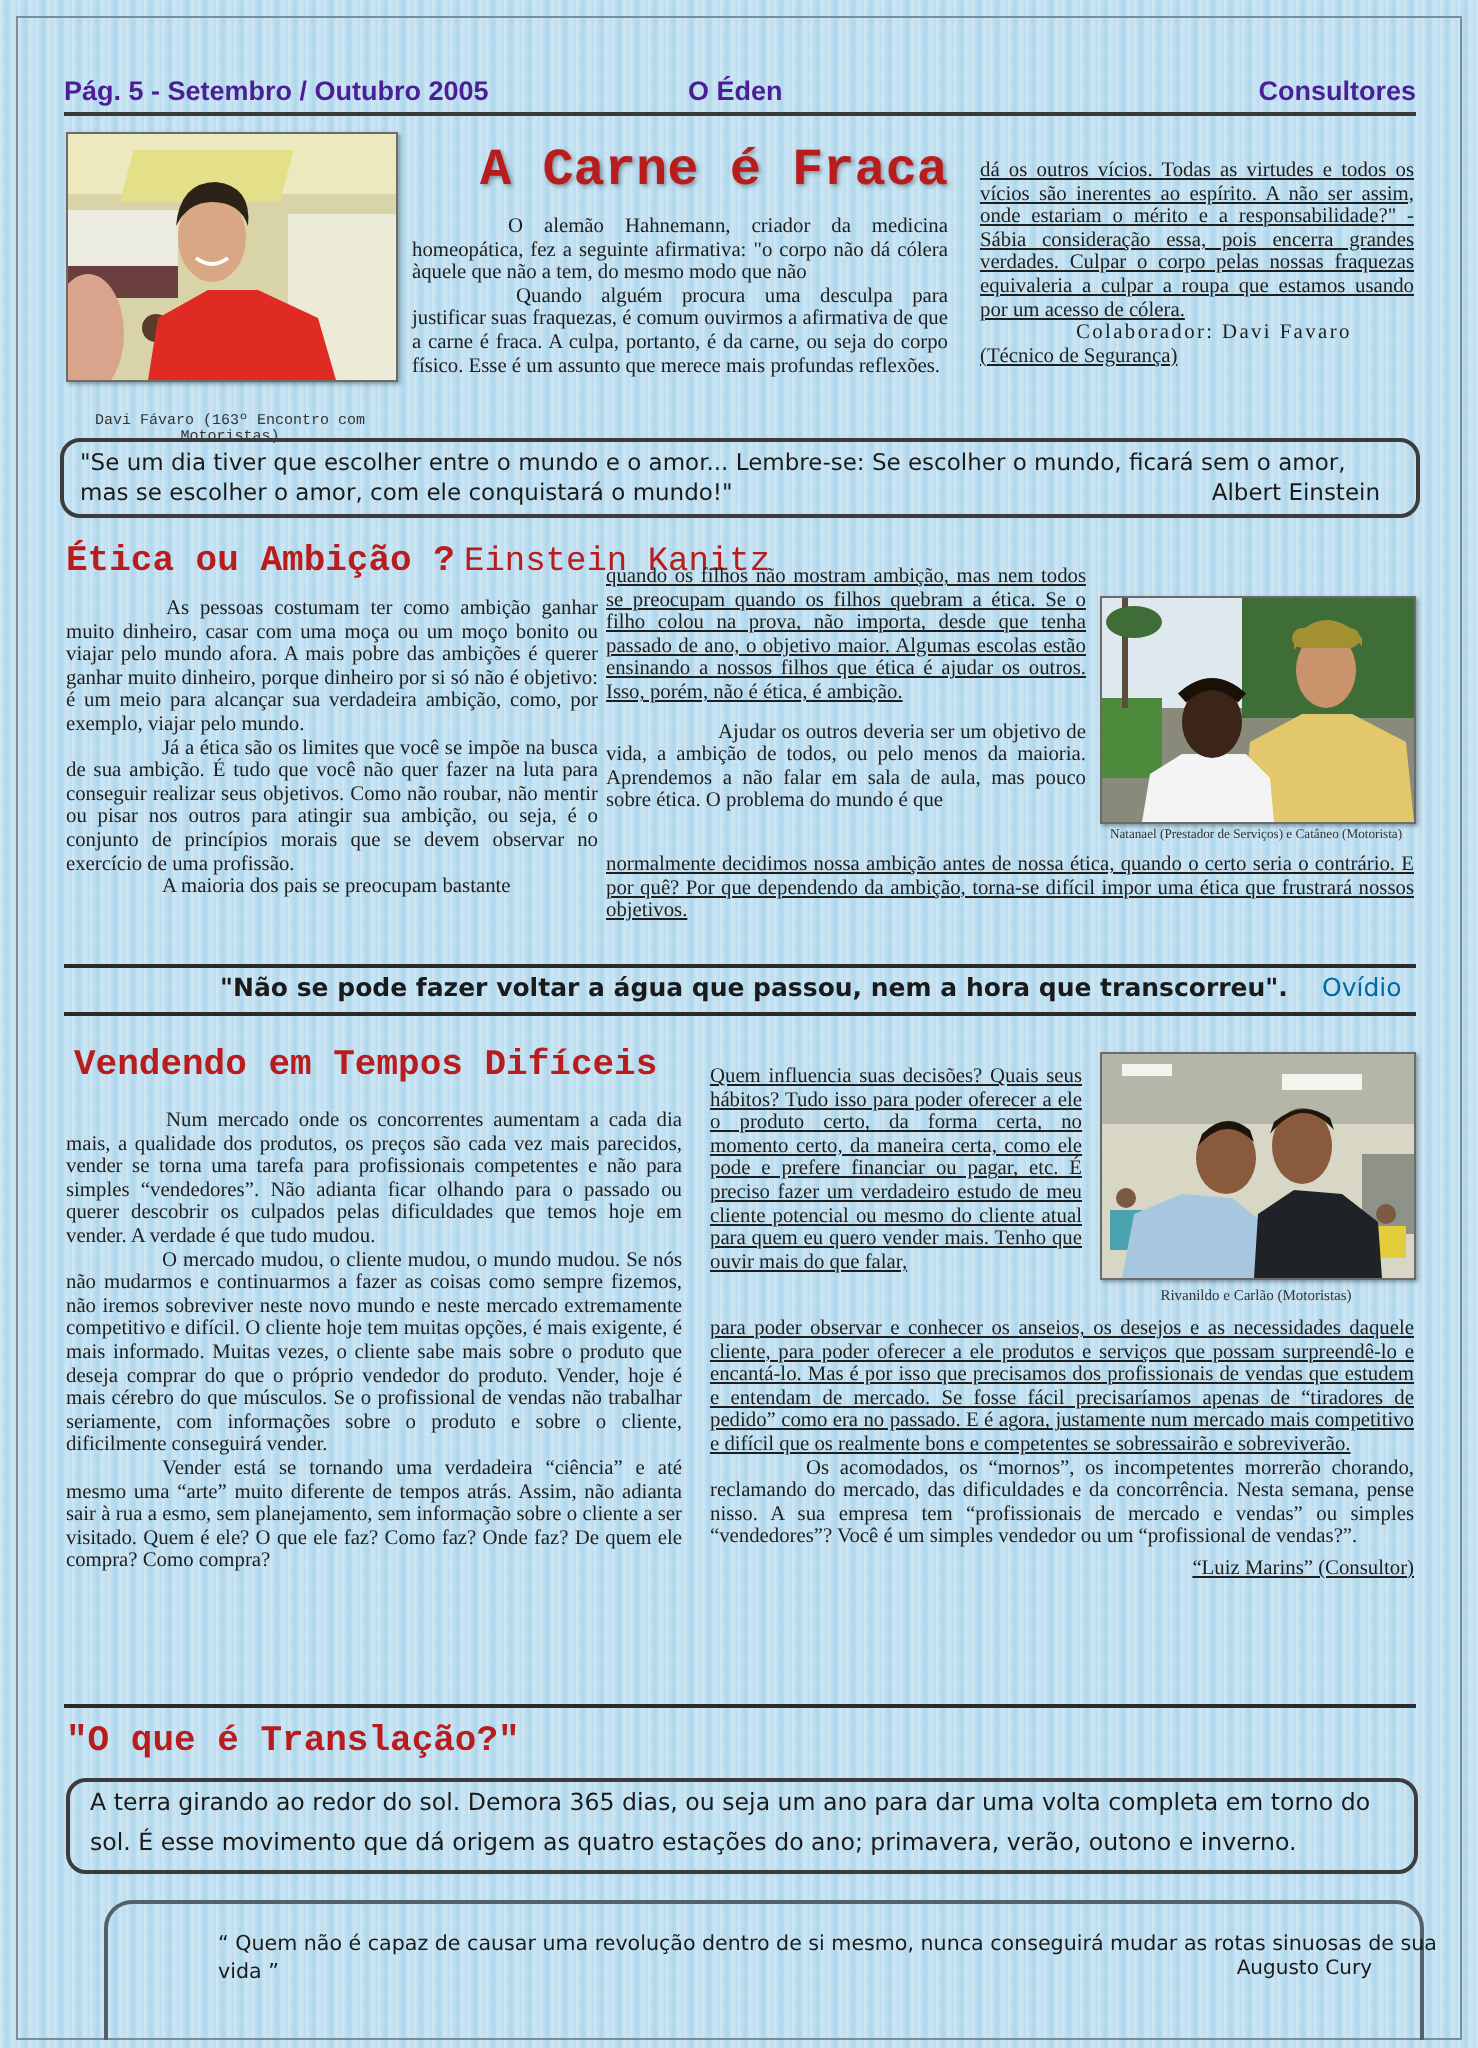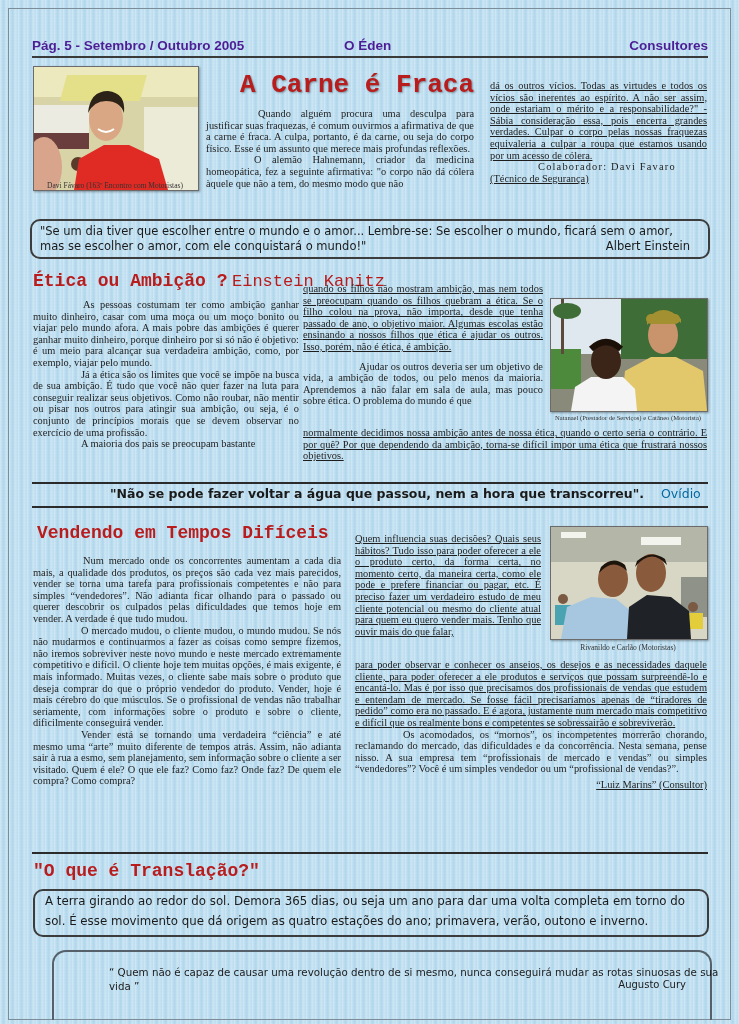--- a/index.html
+++ b/index.html
@@ -48,27 +48,27 @@
     <rect x="0" y="66" width="55" height="16" fill="#6b3e3e"></rect>
     <rect x="110" y="40" width="54" height="83" fill="#ecebd8"></rect>
     <ellipse cx="10" cy="100" rx="18" ry="30" fill="#d8a58c"></ellipse>
     <circle cx="44" cy="97" r="7" fill="#5a3b2b"></circle>
     <path d="M40,123 L45,92 L70,78 L95,78 L125,92 L134,123 Z" fill="#e02a24"></path>
     <ellipse cx="72" cy="52" rx="17" ry="22" fill="#d9a784"></ellipse>
     <path d="M54,46 Q56,24 74,24 Q92,26 90,46 Q86,34 72,34 Q60,34 54,46 Z" fill="#2d2218"></path>
     <path d="M64,62 Q72,68 80,62" stroke="#fff" stroke-width="2" fill="none"></path>
   </svg>
 </div>
-<div class="caption" style="left:28px; top:181px; width:174px;">Davi Fávaro (163º Encontro com Motoristas)</div>
+<div class="caption" style="left:28px; top:207px; width:174px;font-family:Liberation Mono, monospace;">Davi Fávaro (163º Encontro com Motoristas)</div>
 
 <div class="title" style="left:240px; top:70px; font-size:26px; text-shadow:1px 1px 2px rgba(0,0,0,0.35);">A Carne é Fraca</div>
 
 <div class="body-text" style="left:206px; top:108px; width:268px;">
+  <p>O alemão Hahnemann, criador da medicina homeopática, fez a seguinte afirmativa: "o corpo não dá cólera àquele que não a tem, do mesmo modo que não</p>
   <p style="text-indent:52px;">Quando alguém procura uma desculpa para justificar suas fraquezas, é comum ouvirmos a afirmativa de que a carne é fraca. A culpa, portanto, é da carne, ou seja do corpo físico. Esse é um assunto que merece mais profundas reflexões.</p>
-  <p>O alemão Hahnemann, criador da medicina homeopática, fez a seguinte afirmativa: "o corpo não dá cólera àquele que não a tem, do mesmo modo que não</p>
 </div>
 <div class="body-text" style="left:490px; top:80px; width:217px;">
   <p class="noind">dá os outros vícios. Todas as virtudes e todos os vícios são inerentes ao espírito. A não ser assim, onde estariam o mérito e a responsabilidade?" - Sábia consideração essa, pois encerra grandes verdades. Culpar o corpo pelas nossas fraquezas equivaleria a culpar a roupa que estamos usando por um acesso de cólera.</p>
   <p style="text-indent:48px; letter-spacing:1.2px; text-align:left;">Colaborador: Davi Favaro</p>
   <p class="noind">(Técnico de Segurança)</p>
 </div>
 
 <div class="quote-box" style="left:30px; top:219px; width:680px; height:40px;">
   <span>"Se um dia tiver que escolher entre o mundo e o amor... Lembre-se: Se escolher o mundo, ficará sem o amor, mas se escolher o amor, com ele conquistará o mundo!"</span>
   <span style="position:absolute; right:18px; bottom:3px;">Albert Einstein</span>

